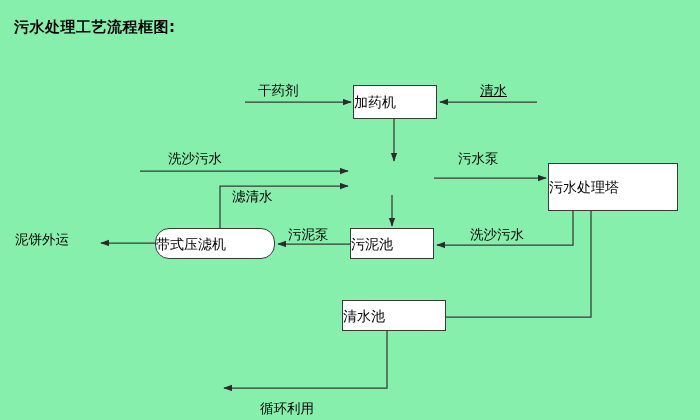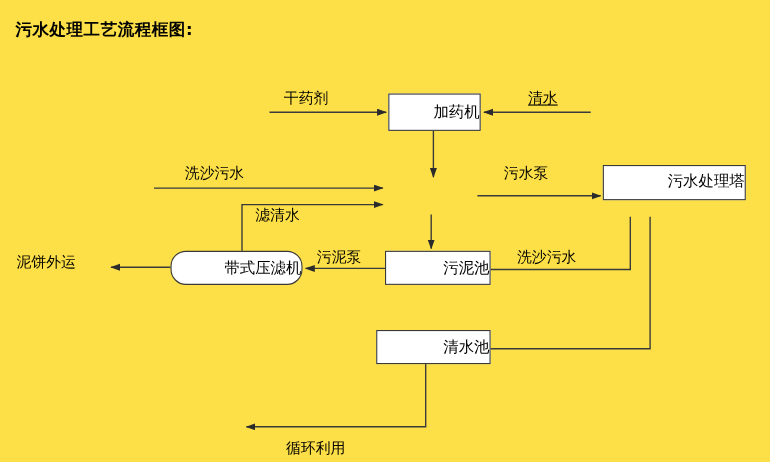--- a/index.html
+++ b/index.html
@@ -7,21 +7,21 @@
     padding: 0;
     background: #ffffff;
   }
   body {
     font-family: "DejaVu Sans", "Liberation Sans", sans-serif;
   }
   #canvas {
     position: relative;
     width: 700px;
     height: 420px;
-    background: #fde047;
+    background: #86efac;
     overflow: hidden;
   }
   #title {
     position: absolute;
     left: 14px;
     top: 18px;
     font-size: 15px;
     font-weight: bold;
     color: #000000;
     letter-spacing: 0.5px;
@@ -29,21 +29,21 @@
   }
   .node {
     position: absolute;
     box-sizing: border-box;
     border: 1.3px solid #3a3a3a;
     background: #ffffff;
     color: #000000;
     font-size: 14px;
     display: flex;
     align-items: center;
-    justify-content: flex-end;
+    justify-content: flex-start;
     white-space: nowrap;
     line-height: 1;
   }
   .edge-label {
     position: absolute;
     font-size: 13.5px;
     color: #000000;
     white-space: nowrap;
     line-height: 1;
     text-align: right;
@@ -102,29 +102,29 @@
     <path class="flow-line" marker-end="url(#ah)" d="M155,243 L101,243"></path>
 
     <path class="flow-line" marker-end="url(#ah)" d="M387,331 L387,388 L224,388"></path>
   </svg>
 
   <div class="node" style="left:353px; top:85px; width:84px; height:34px;">
     <span>加药机</span>
   </div>
 
 
-  <div class="node" style="left:548px; top:150px; width:130px; height:32px;font-family:Liberation Serif, serif;">
+  <div class="node" style="left:548px; top:163px; width:130px; height:48px;">
     <span>污水处理塔</span>
   </div>
 
   <div class="node" style="left:155px; top:228px; width:120px; height:31px;border-radius:14px;">
     <span>带式压滤机</span>
   </div>
 
-  <div class="node" style="left:350px; top:228px; width:96px; height:31px;">
+  <div class="node" style="left:350px; top:228px; width:84px; height:31px;">
     <span>污泥池</span>
   </div>
 
   <div class="node" style="left:342px; top:300px; width:104px; height:31px;">
     <span>清水池</span>
   </div>
 
   <div class="edge-label" style="left:258px; top:84px;">干药剂</div>
 
   <div class="edge-label" style="left:480px; top:84px;text-decoration:underline;">清水</div>

